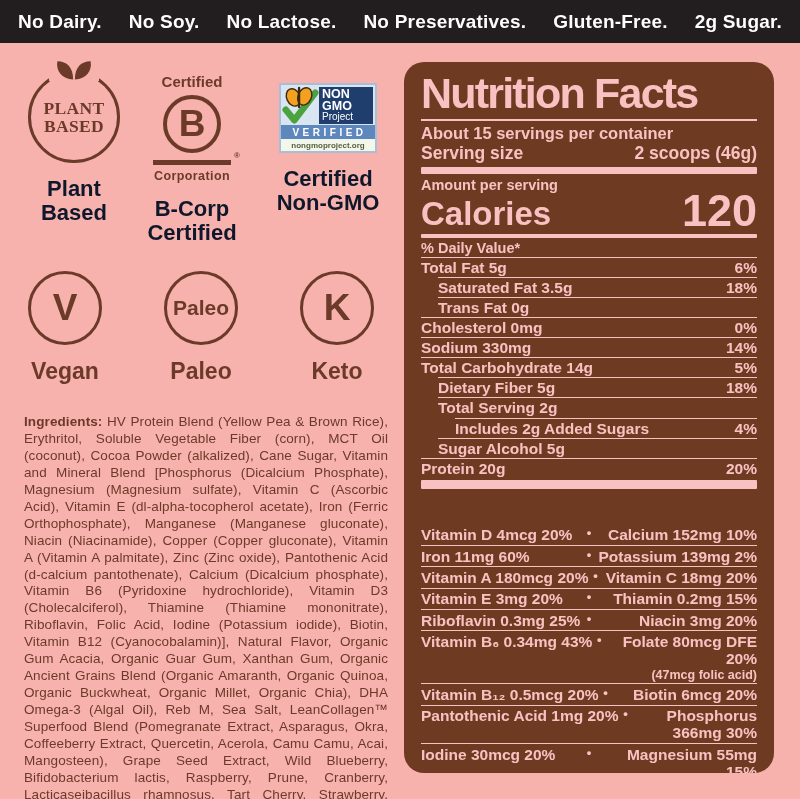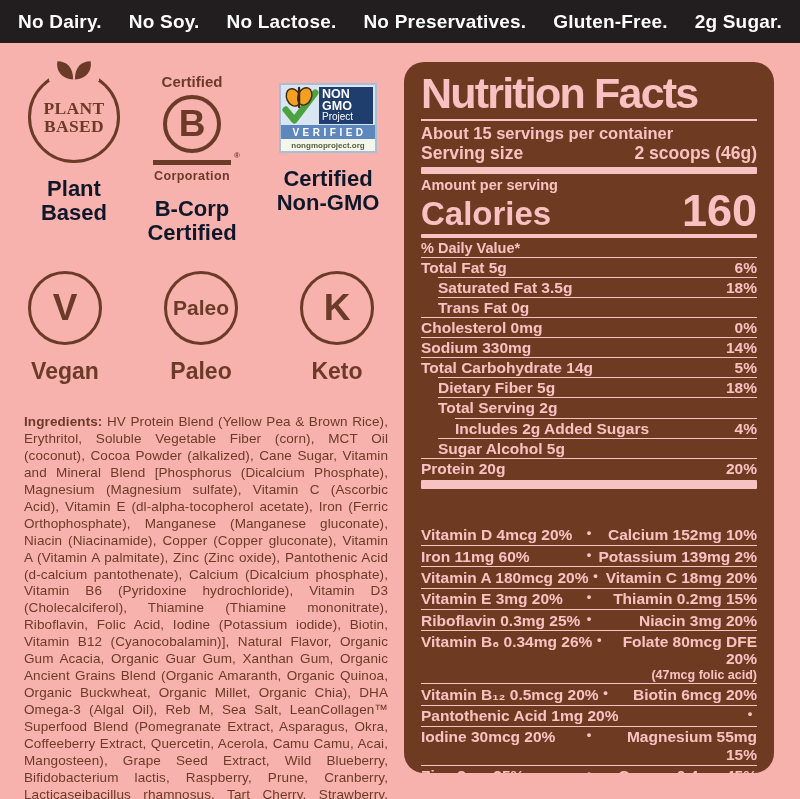--- a/index.html
+++ b/index.html
@@ -179,21 +179,21 @@
     <div class="n-title">Nutrition Facts</div>
     <div class="n-servings">About 15 servings per container</div>
     <div class="n-serving-row">
       <span>Serving size</span>
       <span>2 scoops (46g)</span>
     </div>
     <div class="bar"></div>
     <div class="n-amount">Amount per serving</div>
     <div class="n-cal-row">
       <span class="n-cal-label">Calories</span>
-      <span class="n-cal-value">160</span>
+      <span class="n-cal-value">120</span>
     </div>
     <div class="bar mid"></div>
     <div class="n-dv">% Daily Value*</div>
 
     <div>
       <div class="nrow">
           <span>Total Fat 5g</span>
           <span>6%</span>
         </div>
       <div class="nrow ind1">
@@ -260,35 +260,36 @@
           <span class="m-left">Vitamin E 3mg 20%</span>
           <span class="m-dot">•</span>
           <span class="m-right">Thiamin 0.2mg 15%</span>
         </div>
       <div class="mrow">
           <span class="m-left">Riboflavin 0.3mg 25%</span>
           <span class="m-dot">•</span>
           <span class="m-right">Niacin 3mg 20%</span>
         </div>
       <div class="mrow">
-          <span class="m-left">Vitamin B₆ 0.34mg 26%</span>
+          <span class="m-left">Vitamin B₆ 0.34mg 43%</span>
           <span class="m-dot">•</span>
           <span class="m-right">
             <div>Folate 80mcg DFE 20%</div>
             <div class="sub">(47mcg folic acid)</div>
           </span>
         </div>
       <div class="mrow">
           <span class="m-left">Vitamin B₁₂ 0.5mcg 20%</span>
           <span class="m-dot">•</span>
           <span class="m-right">Biotin 6mcg 20%</span>
         </div>
       <div class="mrow">
           <span class="m-left">Pantothenic Acid 1mg 20%</span>
           <span class="m-dot">•</span>
+          <span class="m-right">Phosphorus 366mg 30%</span>
         </div>
       <div class="mrow">
           <span class="m-left">Iodine 30mcg 20%</span>
           <span class="m-dot">•</span>
           <span class="m-right">Magnesium 55mg 15%</span>
         </div>
       <div class="mrow">
           <span class="m-left">Zinc 3mg 25%</span>
           <span class="m-dot">•</span>
           <span class="m-right">Copper 0.4mg 45%</span>

